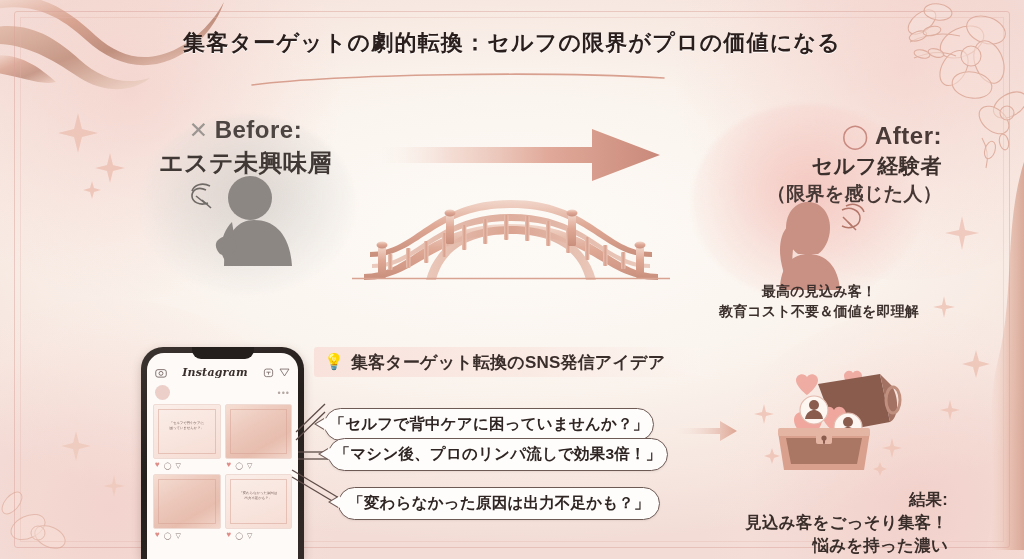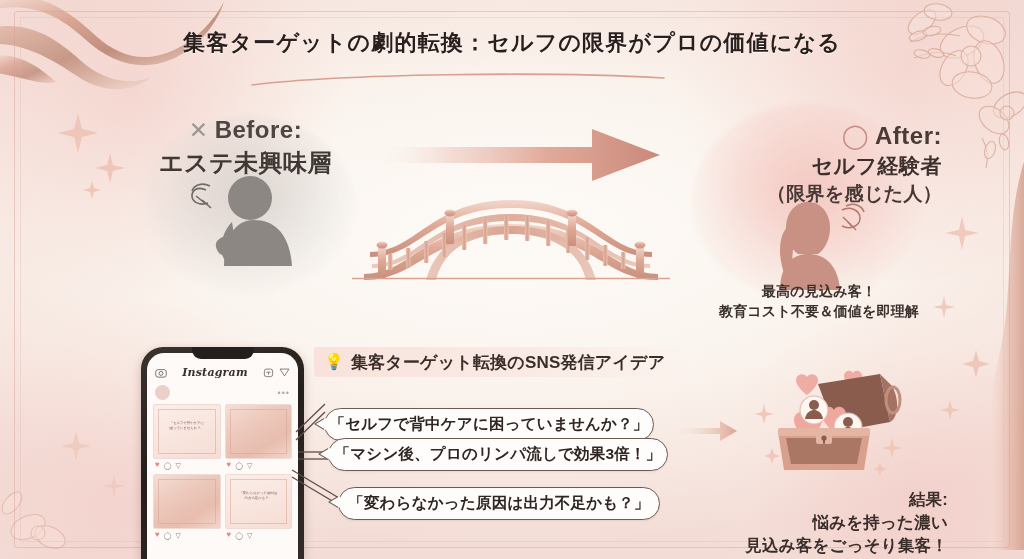--- a/index.html
+++ b/index.html
@@ -535,17 +535,17 @@
     <g fill="#f0c7ba" opacity=".95">
       <path d="M12 34 L14 42 L22 44 L14 46 L12 54 L10 46 L2 44 L10 42 Z"></path>
       <path d="M20 78 L22 84 L28 86 L22 88 L20 94 L18 88 L12 86 L18 84 Z"></path>
       <path d="M140 68 L142 76 L150 78 L142 80 L140 88 L138 80 L130 78 L138 76 Z"></path>
       <path d="M128 92 L130 97 L135 99 L130 101 L128 106 L126 101 L121 99 L126 97 Z"></path>
     </g>
   </svg>
 
   <div id="result">
     <div>結果:</div>
+    <div>見込み客をごっそり集客！</div>
     <div>悩みを持った濃い</div>
-    <div>見込み客をごっそり集客！</div>
   </div>
 
 </div>
 
 </body></html>

